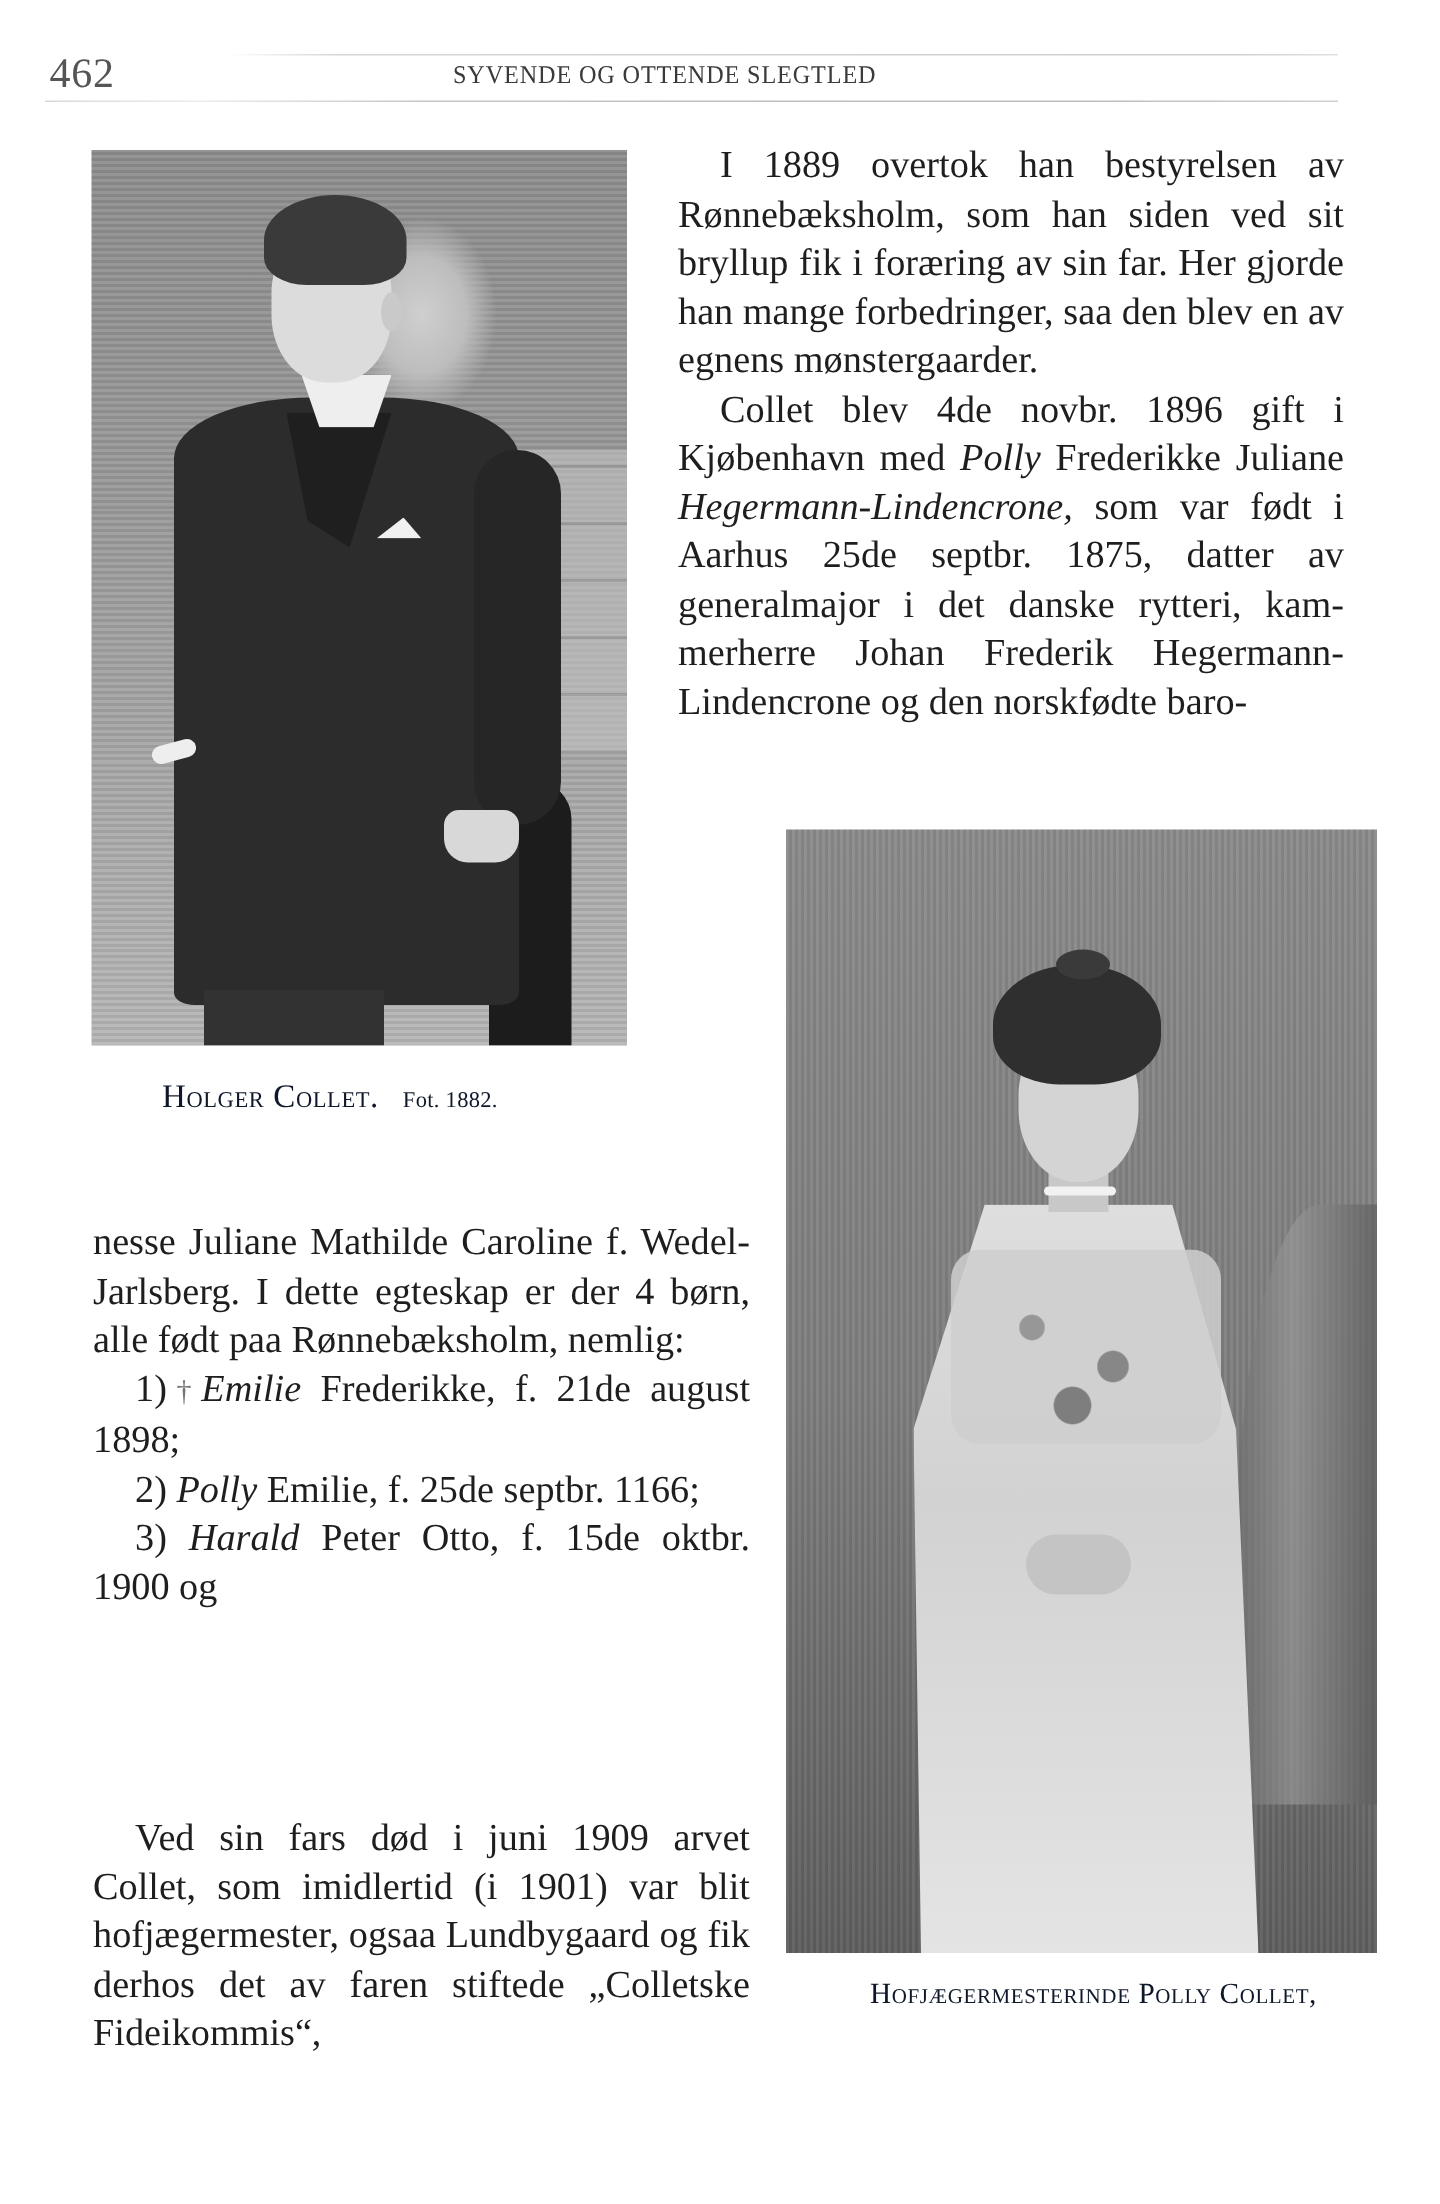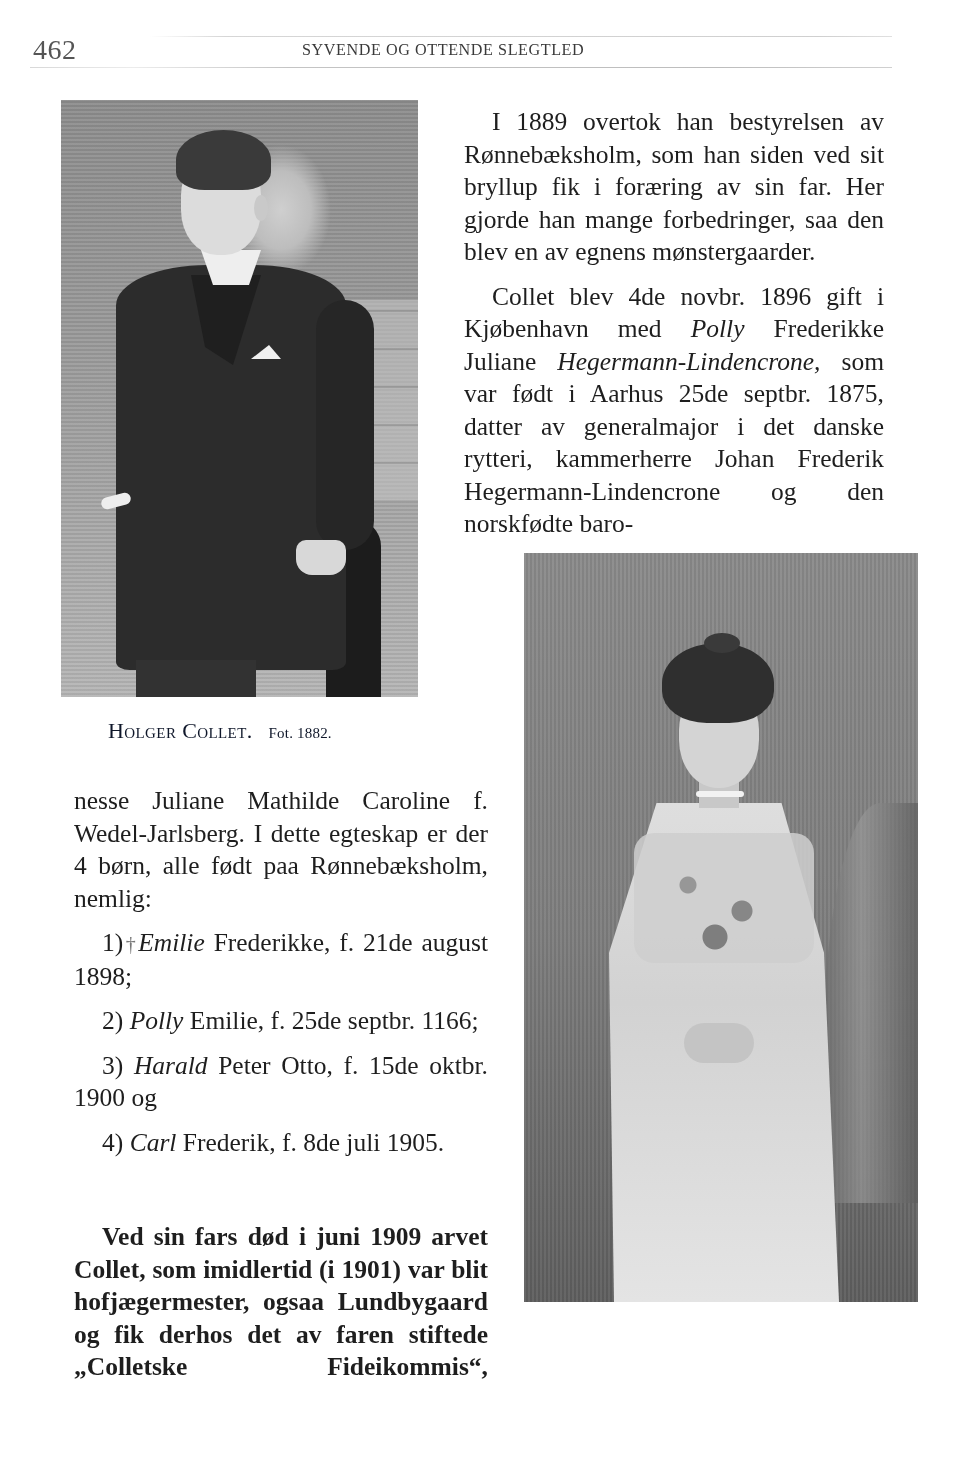--- a/index.html
+++ b/index.html
@@ -9,26 +9,26 @@
     }
     .abs { position: absolute; }
     
     .page-number { left: 33px; top: 34px; font-size: 28px; color: #555; letter-spacing: 0.5px; }
     .running-head { left: 302px; top: 40px; font-size: 17px; color: #3a3a3a; letter-spacing: 0.6px; transform: scaleX(0.95); transform-origin: left; }
     .rule-top { left: 150px; top: 36px; width: 742px; height: 1px; background: linear-gradient(90deg, rgba(0,0,0,0) 0%, #d6d6d6 10%, #cfcfcf 90%, #e0e0e0 100%); }
     .rule-bottom { left: 30px; top: 67px; width: 862px; height: 1px; background: linear-gradient(90deg, #d8d8d8 0%, #ececec 12%, #c4c4c4 30%, #bdbdbd 80%, #d0d0d0 100%); }
 
     
     .text-block { font-size: 25.5px; line-height: 32.5px; text-align: justify; color: #1e1e1e; }
-    .text-block p { margin: 12px; text-indent: 28px; }
+    .text-block p { margin: 0; text-indent: 28px; }
     .text-block p.noindent { text-indent: 0; }
     .text-block em { font-style: italic; }
     .right-col { left: 452px; top: 94px; width: 444px; }
-    .left-col { left: 62px; top: 773px; width: 438px; }
-    .left-col-2 { left: 62px; top: 1209px; width: 438px; font-weight: bold; }
+    .left-col { left: 62px; top: 812px; width: 438px; }
+    .left-col-2 { left: 62px; top: 1209px; width: 438px; }
     .lastline-justify { text-align-last: justify; }
 
     
     .photo { overflow: hidden; }
     .photo-holger {
       left: 61px; top: 100px; width: 357px; height: 597px;
       background:
         radial-gradient(ellipse 50px 65px at 220px 110px, #cfcfcf 0%, #bdbdbd 60%, rgba(0,0,0,0) 100%),
         repeating-linear-gradient(0deg, rgba(255,255,255,0.06) 0 2px, rgba(0,0,0,0.06) 2px 4px),
         linear-gradient(180deg, #8d8d8d 0%, #9a9a9a 40%, #a8a8a8 70%, #b6b6b6 100%);
@@ -121,21 +121,21 @@
   <div class="shape p-hair"></div>
   <div class="shape p-bun"></div>
   <div class="shape p-necklace"></div>
 </div>
 
 <div class="abs text-block left-col">
   <p class="noindent">nesse Juliane Mathilde Caroline f. Wedel-Jarlsberg. I dette egteskap er der 4 børn, alle født paa Rønne­bæksholm, nemlig:</p>
   <p><span>1)</span><span style="color:#777;font-size:20px;">†</span><em>Emilie</em><span> Frederikke, f. 21de au­gust 1898;</span></p>
   <p><span>2)</span> <em>Polly</em><span> Emilie, f. 25de septbr. 1166;</span></p>
   <p><span>3)</span> <em>Harald</em><span> Peter Otto, f. 15de oktbr. 1900 og</span></p>
-  <p><span>4)</span> <em>Carl</em><span> Frederik, f. 8de juli 1905.</span></p>
 </div>
 
 <div class="abs text-block left-col-2 lastline-justify">
   <p>Ved sin fars død i juni 1909 arvet Collet, som imidlertid (i 1901) var blit hofjægermester, ogsaa Lund­bygaard og fik derhos det av faren stiftede „Colletske Fideikommis“,</p>
 </div>
 
 <div class="abs caption caption-polly">
+  <div>Hofjægermesterinde Polly Collet,</div>
 </div>
 
 </body></html>

